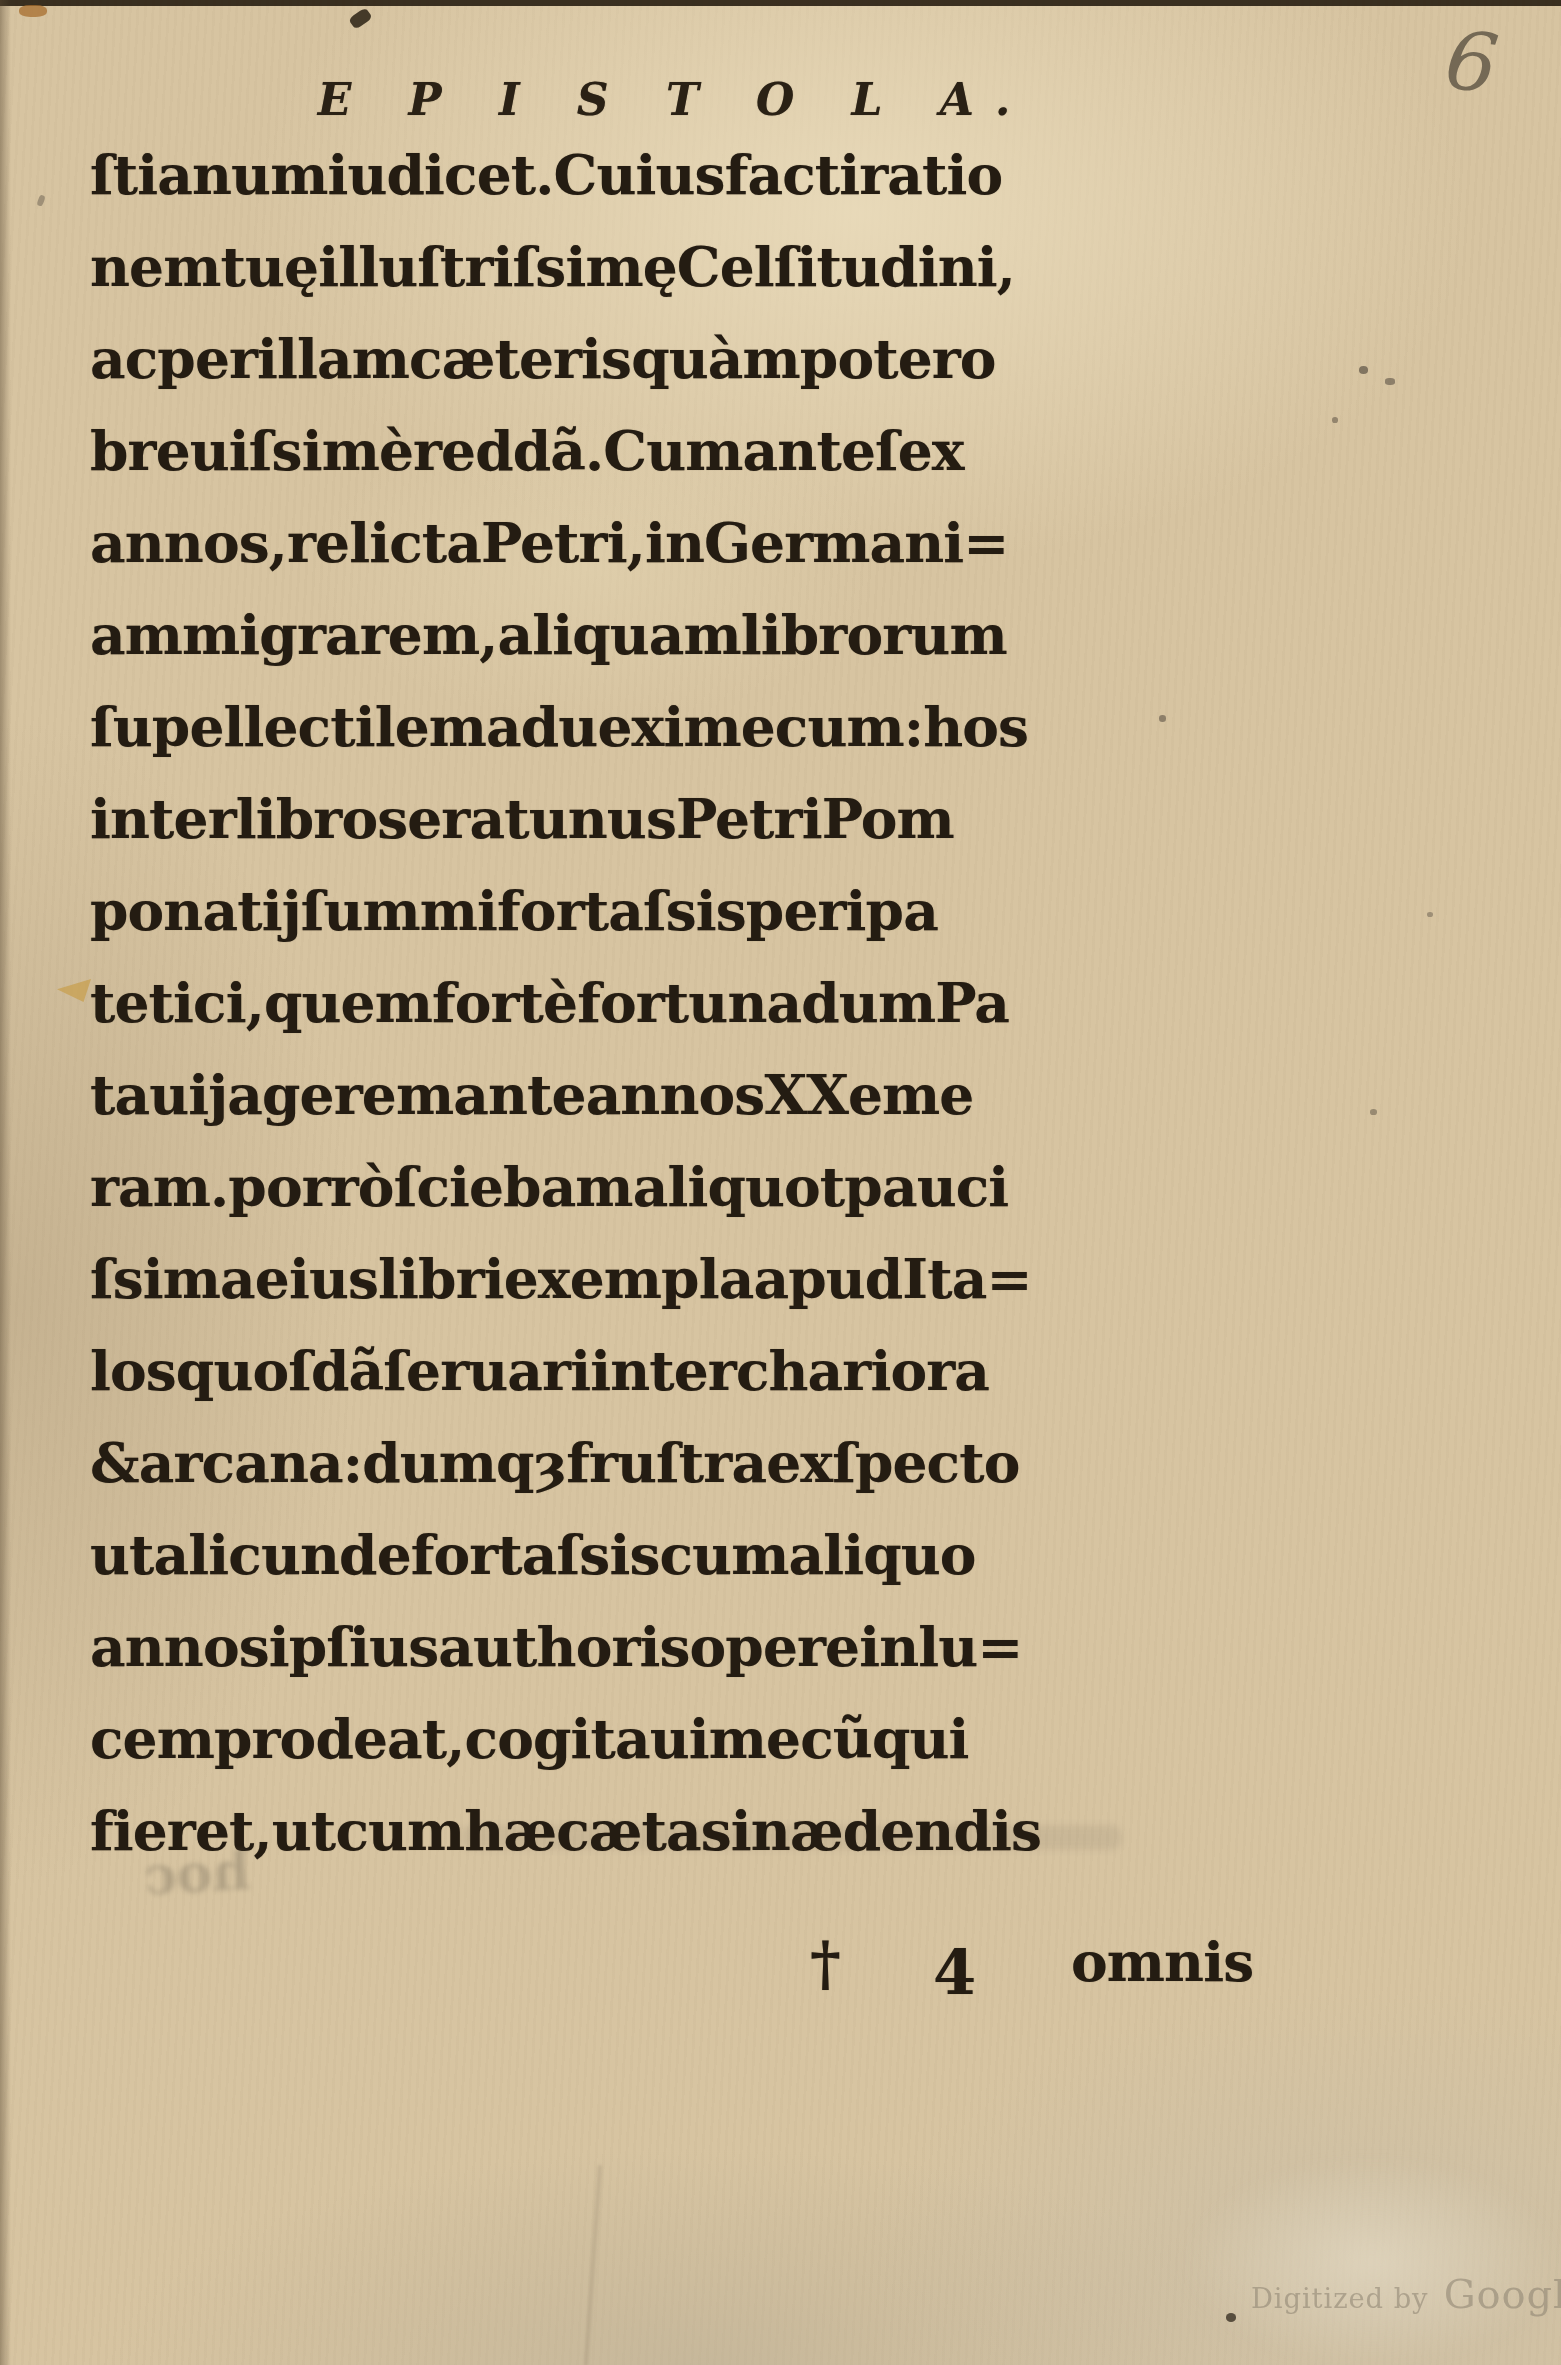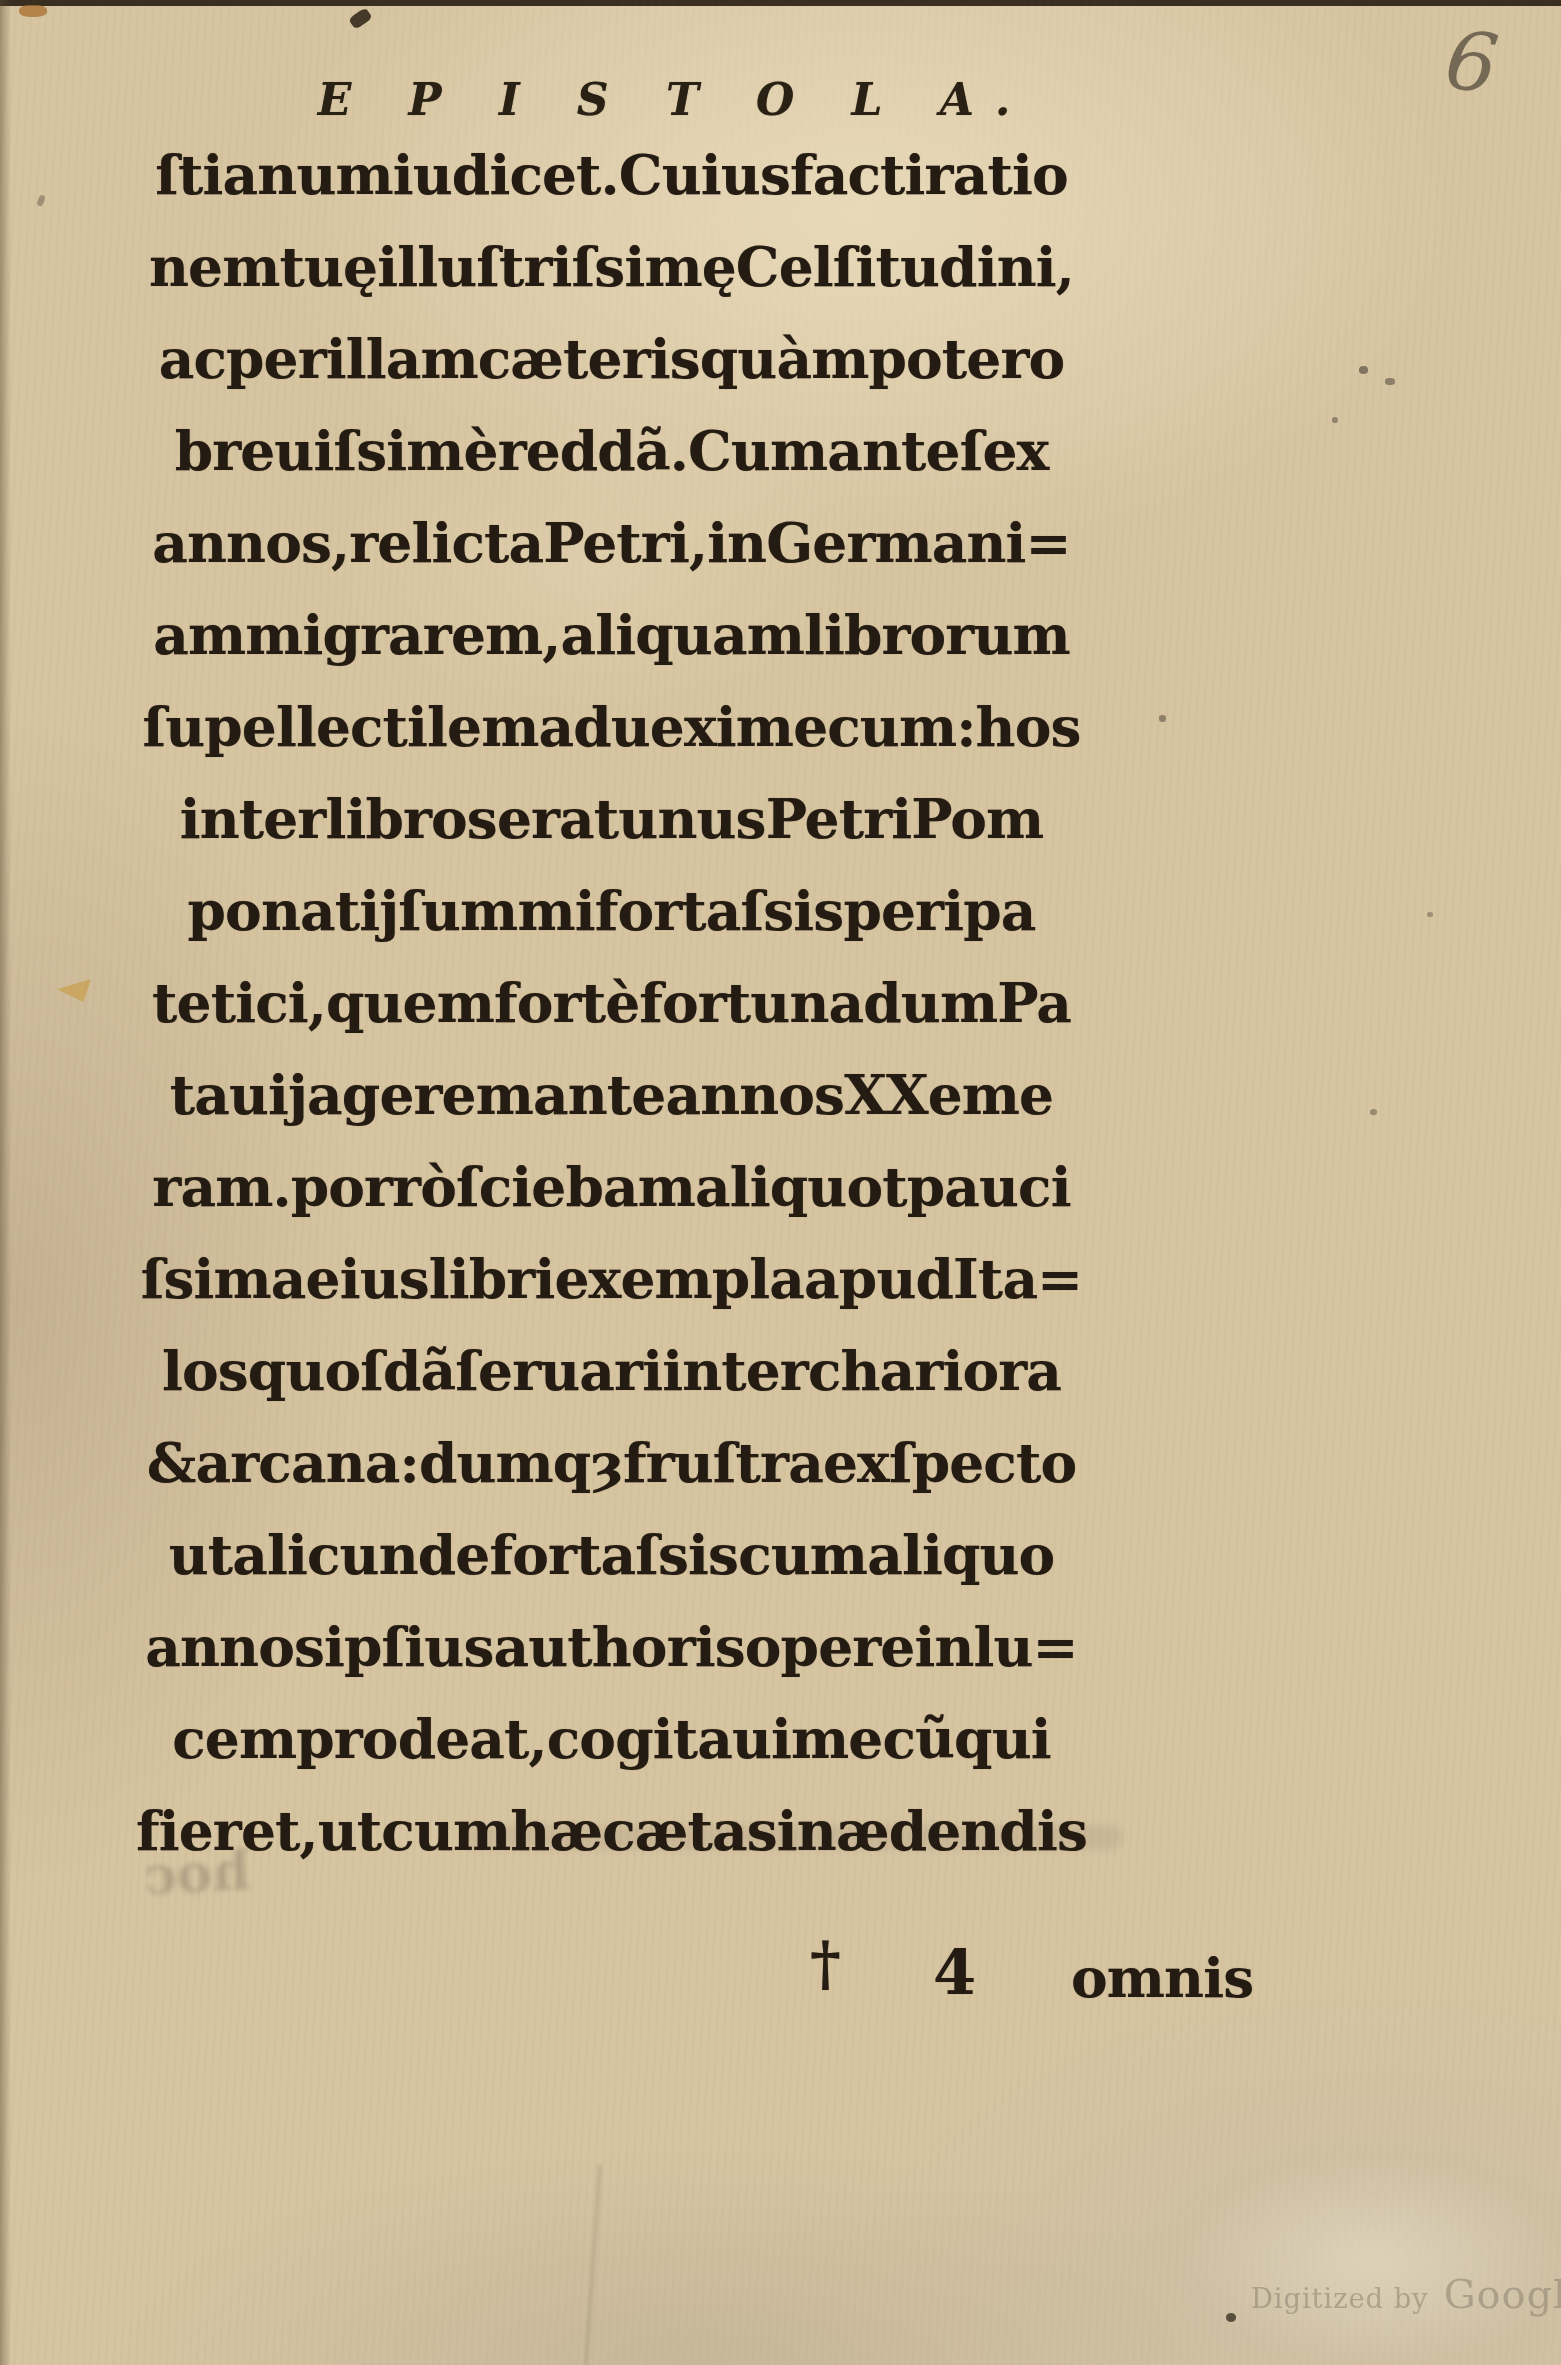--- a/index.html
+++ b/index.html
@@ -22,31 +22,31 @@
   .edge-left{position:absolute;left:0;top:0;width:11.4px;height:2366px;
     background:linear-gradient(to right, rgba(90,74,52,.45), rgba(90,74,52,0));}
   .header{
     position:absolute;left:154px;top:74px;width:1041px;
     text-align:center;font-style:italic;font-weight:700;
     font-size:44px;letter-spacing:21px;color:#2a2115;
     text-shadow:0 0 0.9px rgba(40,28,14,.5);
   }
   .bodyblock{position:absolute;left:90px;top:142px;width:1043px;}
   .line{
-    display:flex;justify-content:center;align-items:baseline;
+    display:flex;justify-content:flex-start;align-items:baseline;
     height:92px;font-size:55px;font-weight:700;letter-spacing:-0.9px;
     text-shadow:0 0 0.9px rgba(40,28,14,.45);
     white-space:pre;
   }
   .line span{display:inline-block;}
   .sigrow{position:absolute;left:0;top:1923px;width:1561px;height:104px;
     font-weight:700;text-shadow:0 0 0.9px rgba(40,28,14,.45);}
   .sig-mark{position:absolute;left:810px;top:5.7px;font-size:59px;}
   .sig-num{position:absolute;left:933px;top:13.2px;font-size:62px;}
-  .sig-catch{position:absolute;left:1071px;top:5.7px;font-size:55px;letter-spacing:-0.9px;margin-top:16px;}
+  .sig-catch{position:absolute;left:1071px;top:5.7px;font-size:55px;letter-spacing:-0.9px;}
   .pagenum{
     position:absolute;left:1446px;top:15px;
     font-size:81px;font-style:italic;color:#675d4b;
     transform:rotate(7deg);opacity:.88;
   }
   .watermark{
     position:absolute;left:1251px;top:2271px;opacity:.55;color:#8c8270;
     white-space:nowrap;letter-spacing:0.9px;
   }
   .watermark .wm-pre{font-size:27.4px;}

